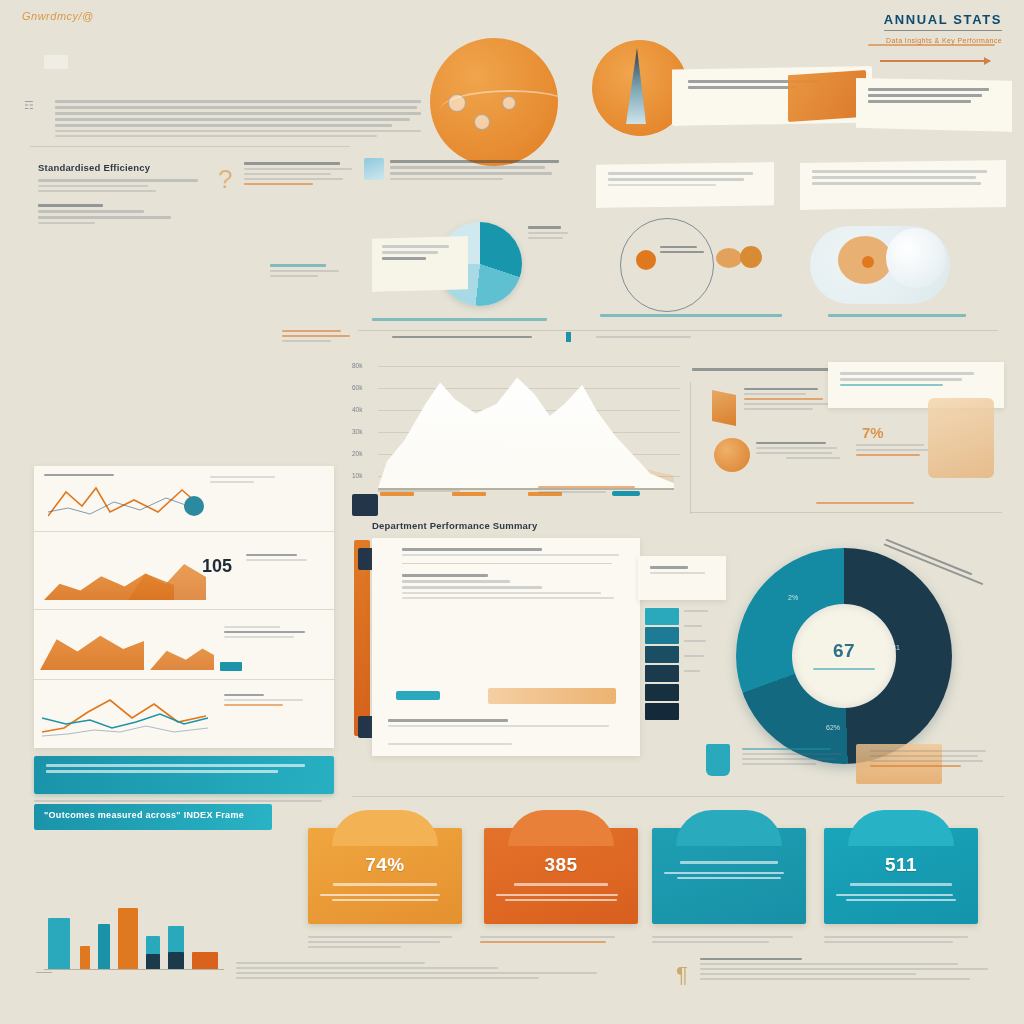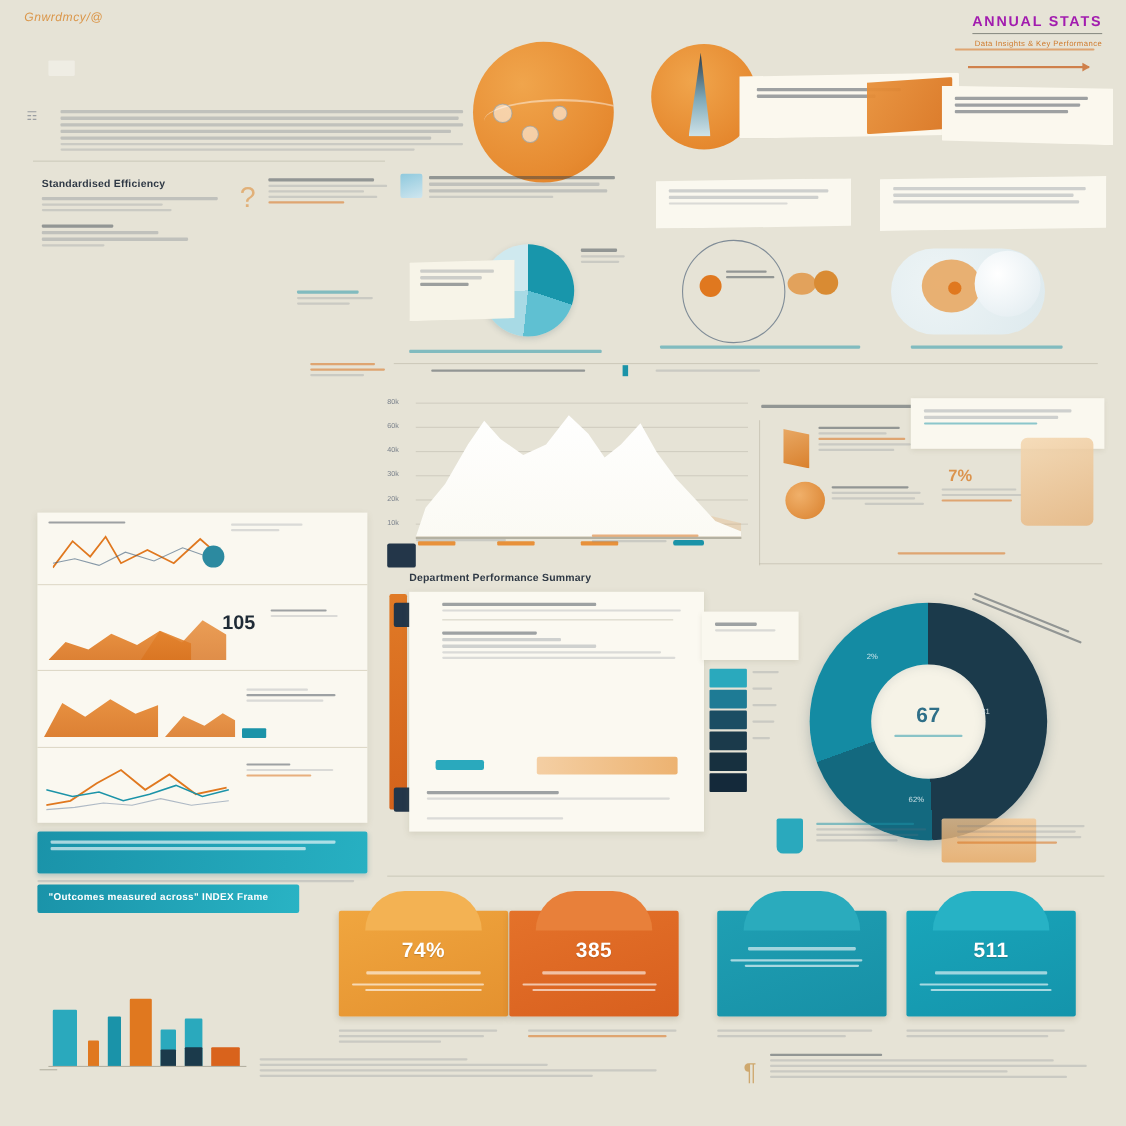--- a/index.html
+++ b/index.html
@@ -27,21 +27,21 @@
 
   
   .logo {
     position: absolute; left: 22px; top: 10px;
     font-size: 11px; letter-spacing: .5px; color: #d98a33;
     font-style: italic; opacity: .85;
   }
   .hdr-right { position: absolute; right: 22px; top: 12px; text-align: right; }
   .hdr-right .ttl {
     font-size: 13px; font-weight: bold; letter-spacing: 1.6px;
-    color: #a21caf; border-bottom: 1px solid #8d8f86; padding-bottom: 3px;
+    color: #0c4a6e; border-bottom: 1px solid #8d8f86; padding-bottom: 3px;
   }
   .hdr-right .sub { font-size: 7px; color: #cf7a2c; margin-top: 6px; letter-spacing: .4px; }
 
   
   .banner {
     position: absolute; left: 36px; top: 48px; width: 384px; height: 48px;
     background: linear-gradient(100deg, #d4541c 0%, #e2721f 45%, #ef9a3d 100%);
     box-shadow: 0 2px 6px rgba(120,70,20,.25);
     clip-path: polygon(0 0, 96% 0, 100% 50%, 96% 100%, 0 100%);
     padding: 7px 14px 0 28px;
@@ -241,21 +241,21 @@
   }
   .kpi .kv { font-size: 19px; font-weight: bold; letter-spacing: .5px; text-shadow: 0 1px 1px rgba(60,40,10,.25); }
   .kpi .kl { font-size: 8px; margin-top: 7px; letter-spacing: .3px; opacity: .95; }
   .kpi .kb { margin-top: 8px; }
   .kpi-hump {
     position: absolute; left: 24px; top: -18px; width: 106px; height: 36px;
     border-radius: 55px 55px 0 0;
   }
   .k1 { left: 308px; background: linear-gradient(160deg,#f0a63f,#e4912f); }
   .k1 .kpi-hump { background: #f3b253; }
-  .k2 { left: 463px; background: linear-gradient(160deg,#e4722a,#d85f1e); }
+  .k2 { left: 484px; background: linear-gradient(160deg,#e4722a,#d85f1e); }
   .k2 .kpi-hump { background: #e8803a; }
   .k3 { left: 652px; background: linear-gradient(160deg,#1f9fb3,#1790a6); }
   .k3 .kpi-hump { background: #2aabbd; }
   .k4 { left: 824px; background: linear-gradient(160deg,#19a5ba,#1494ab); }
   .k4 .kpi-hump { background: #27b2c5; }
 
   .kpi-caption { position: absolute; top: 936px; width: 150px; }
 
   
   .mini { position: absolute; left: 44px; top: 898px; width: 180px; height: 72px; }

